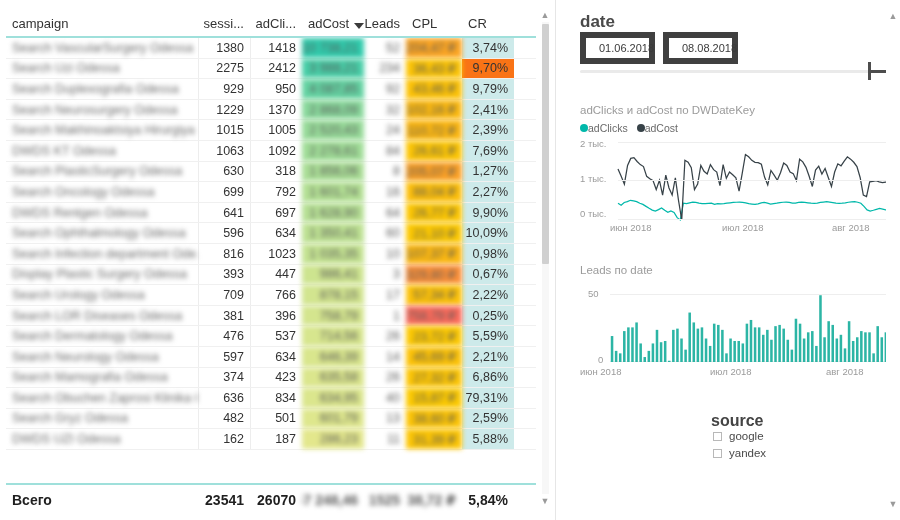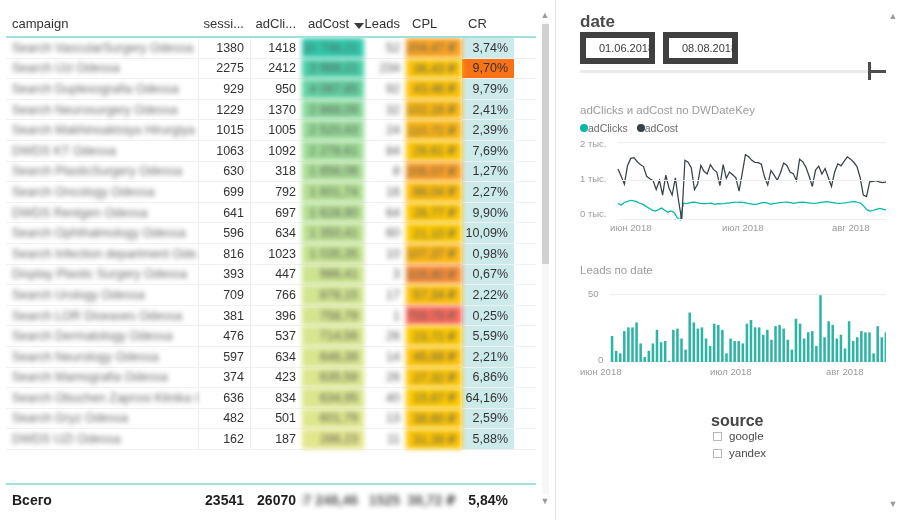--- a/index.html
+++ b/index.html
@@ -296,21 +296,21 @@
             <div class="cell c-cpl num blur-strong" style="background:rgb(252,197,4)">27,32 ₽</div>
             <div class="cell c-cr num" style="background:#cdeaea">6,86%</div>
           </div>
           <div class="row">
             <div class="cell c-campaign blur">Search Obuchen Zaprosi Klinika O...</div>
             <div class="cell c-sessions num sep">636</div>
             <div class="cell c-adclicks num sep">834</div>
             <div class="cell c-adcost num blur-strong" style="background:rgb(219,230,141)">634,95</div>
             <div class="cell c-leads num blur-strong">40</div>
             <div class="cell c-cpl num blur-strong" style="background:rgb(252,201,0)">15,87 ₽</div>
-            <div class="cell c-cr num" style="background:#cdeaea">64,16%</div>
+            <div class="cell c-cr num" style="background:#cdeaea">79,31%</div>
           </div>
           <div class="row">
             <div class="cell c-campaign blur">Search Gryz Odessa</div>
             <div class="cell c-sessions num sep">482</div>
             <div class="cell c-adclicks num sep">501</div>
             <div class="cell c-adcost num blur-strong" style="background:rgb(222,231,141)">601,79</div>
             <div class="cell c-leads num blur-strong">13</div>
             <div class="cell c-cpl num blur-strong" style="background:rgb(252,196,5)">38,60 ₽</div>
             <div class="cell c-cr num" style="background:#cdeaea">2,59%</div>
           </div>

